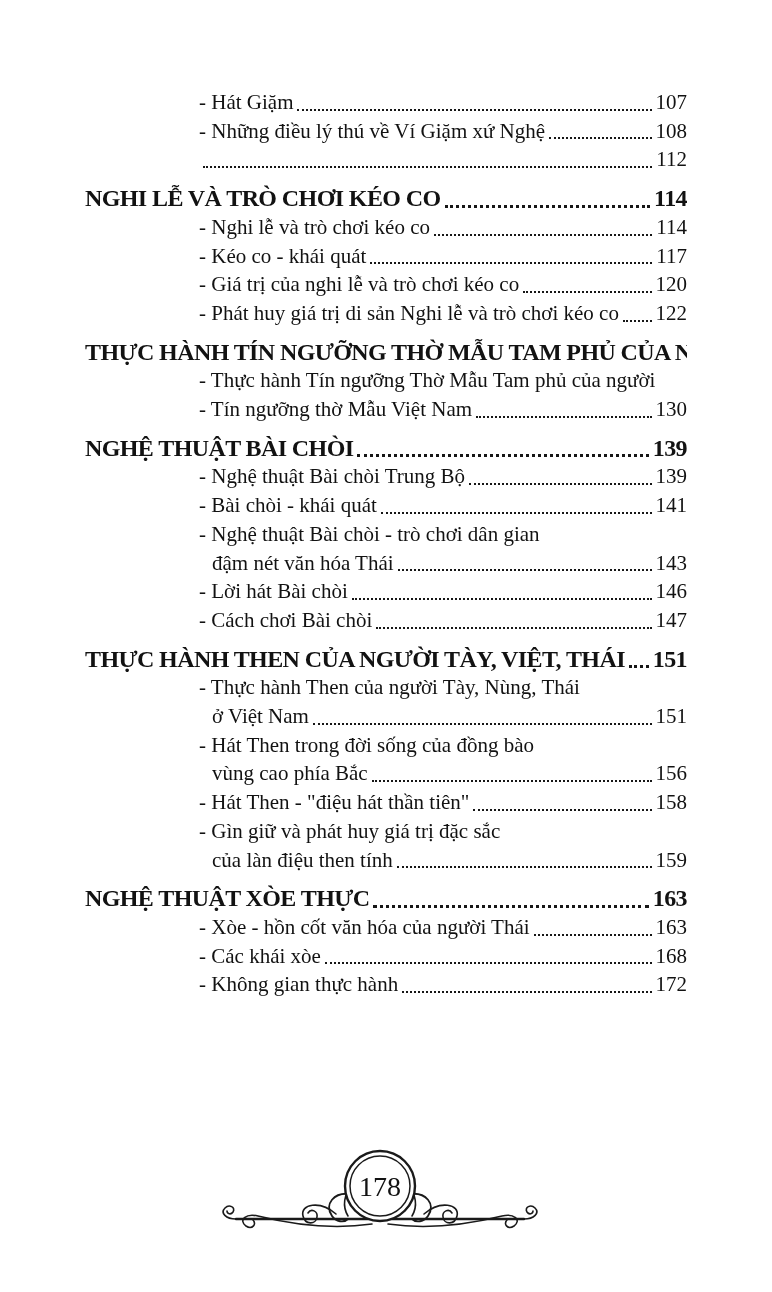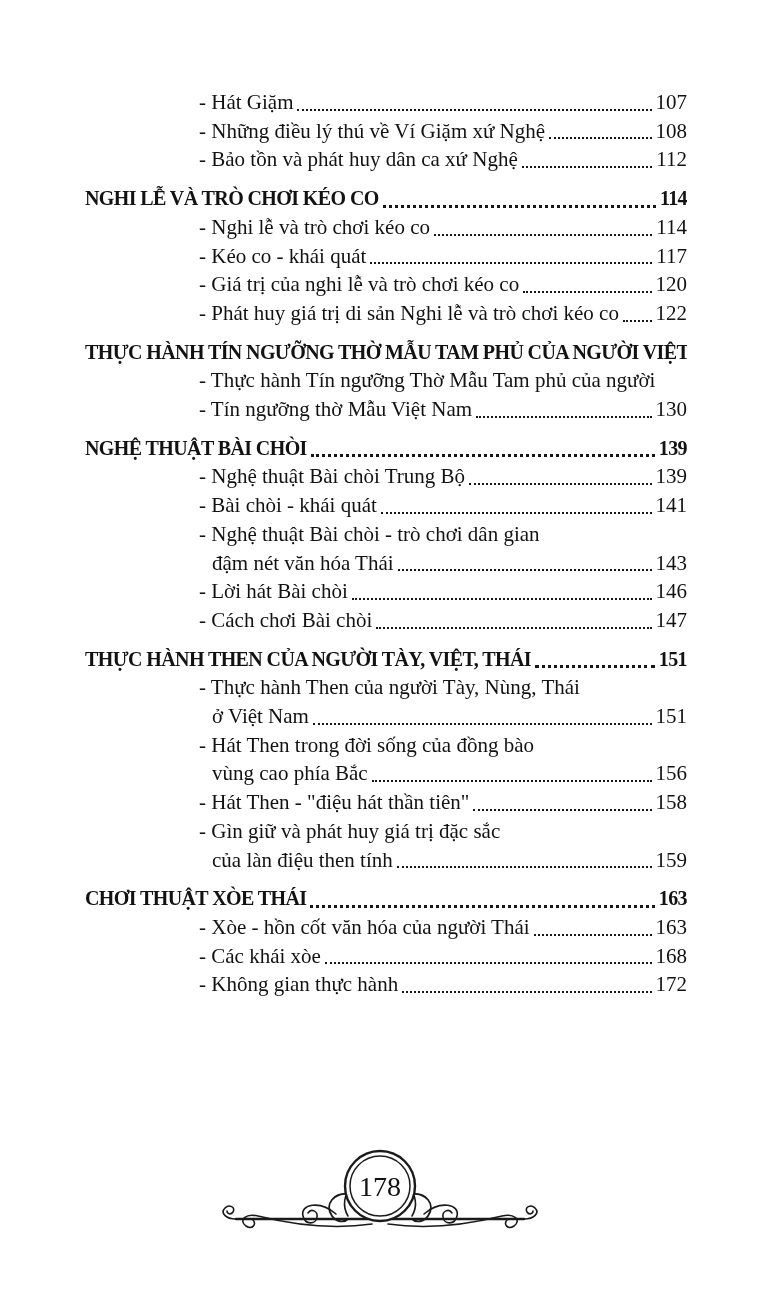--- a/index.html
+++ b/index.html
@@ -22,21 +22,21 @@
     line-height: 28.7px;
     font-size: 21px;
     overflow: hidden;
   }
   .row .txt { white-space: nowrap; }
   .row.item { padding-left: 114px; align-items: flex-end; }
   .row.cont { padding-left: 127px; }
   .row.heading {
     margin-top: 10px;
     font-weight: bold;
-    font-size: 20px;
+    font-size: 24px;
     letter-spacing: -0.6px;
   }
   .leader {
     flex: 1 1 auto;
     min-width: 8px;
     height: 0;
     border-bottom: 2px dotted #161616;
     margin: 0 4px 6px 4px;
   }
   .heading .leader { border-bottom-width: 3px; margin-bottom: 5px; }
@@ -56,21 +56,20 @@
       <span class="txt">- Hát Giặm</span>
       <span class="leader"></span>
       <span class="pg">107</span>
     </div>
     <div class="row item">
       <span class="txt">- Những điều lý thú về Ví Giặm xứ Nghệ</span>
       <span class="leader"></span>
       <span class="pg">108</span>
     </div>
     <div class="row item">
-      <span class="txt">- Bảo tồn và phát huy dân ca xứ Nghệ</span>
       <span class="leader"></span>
       <span class="pg">112</span>
     </div>
     <div class="row heading">
       <span class="txt">NGHI LỄ VÀ TRÒ CHƠI KÉO CO</span>
       <span class="leader"></span>
       <span class="pg">114</span>
     </div>
     <div class="row item">
       <span class="txt">- Nghi lễ và trò chơi kéo co</span>
@@ -164,21 +163,21 @@
     </div>
     <div class="row item">
       <span class="txt">- Gìn giữ và phát huy giá trị đặc sắc</span>
     </div>
     <div class="row cont">
       <span class="txt">của làn điệu then tính</span>
       <span class="leader"></span>
       <span class="pg">159</span>
     </div>
     <div class="row heading">
-      <span class="txt">CHƠI THUẬT XÒE THÁI</span>
+      <span class="txt">NGHỆ THUẬT XÒE THỰC</span>
       <span class="leader"></span>
       <span class="pg">163</span>
     </div>
     <div class="row item">
       <span class="txt">- Xòe - hồn cốt văn hóa của người Thái</span>
       <span class="leader"></span>
       <span class="pg">163</span>
     </div>
     <div class="row item">
       <span class="txt">- Các khái xòe</span>

